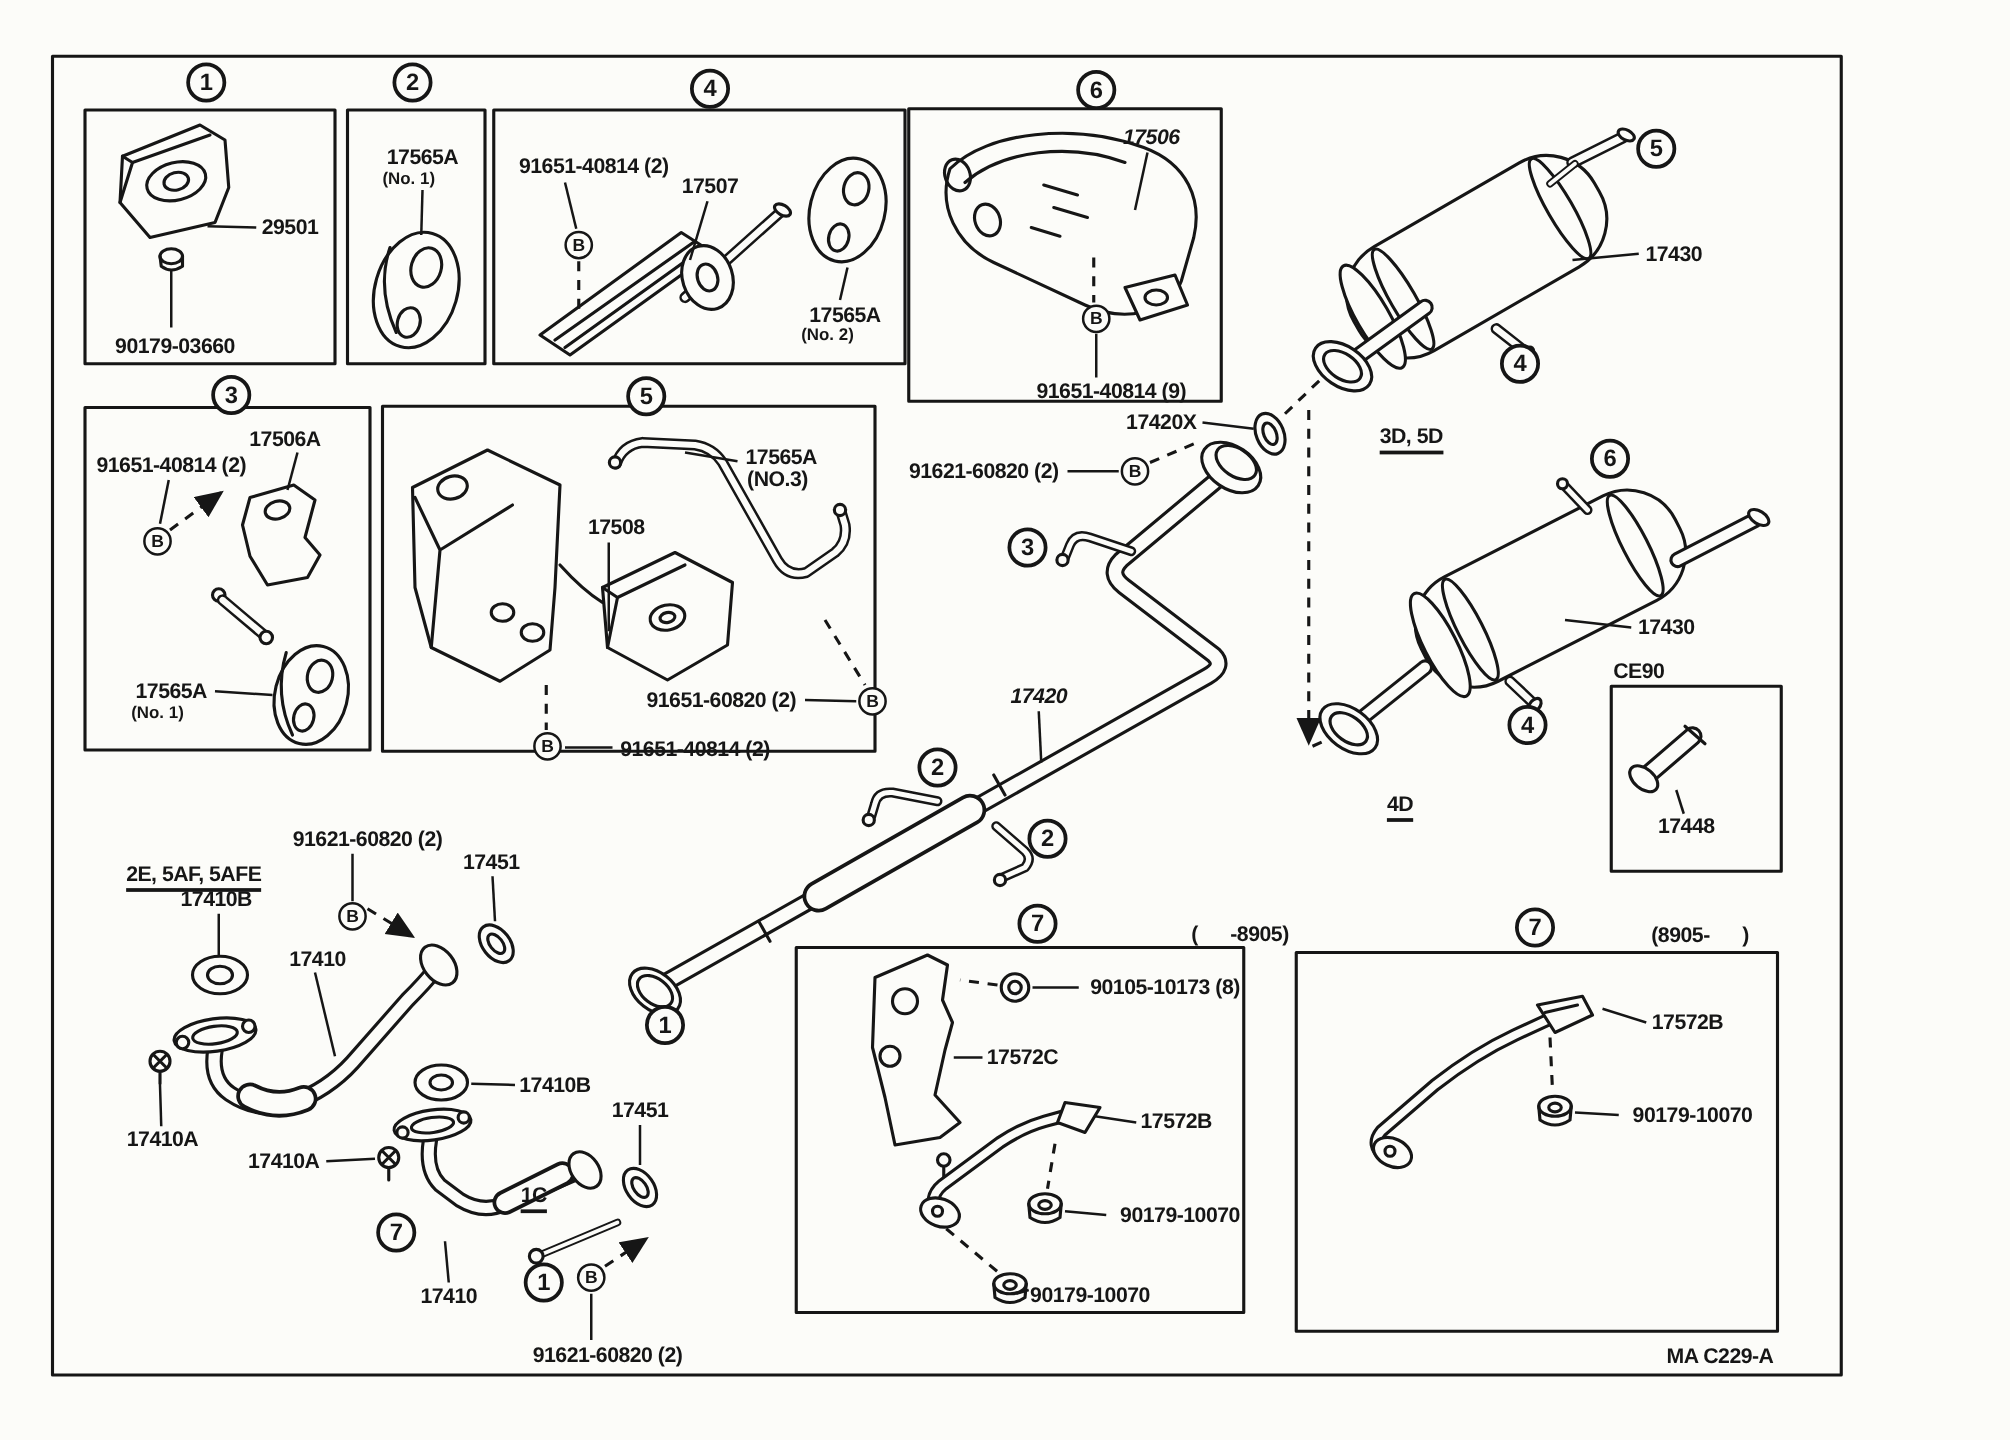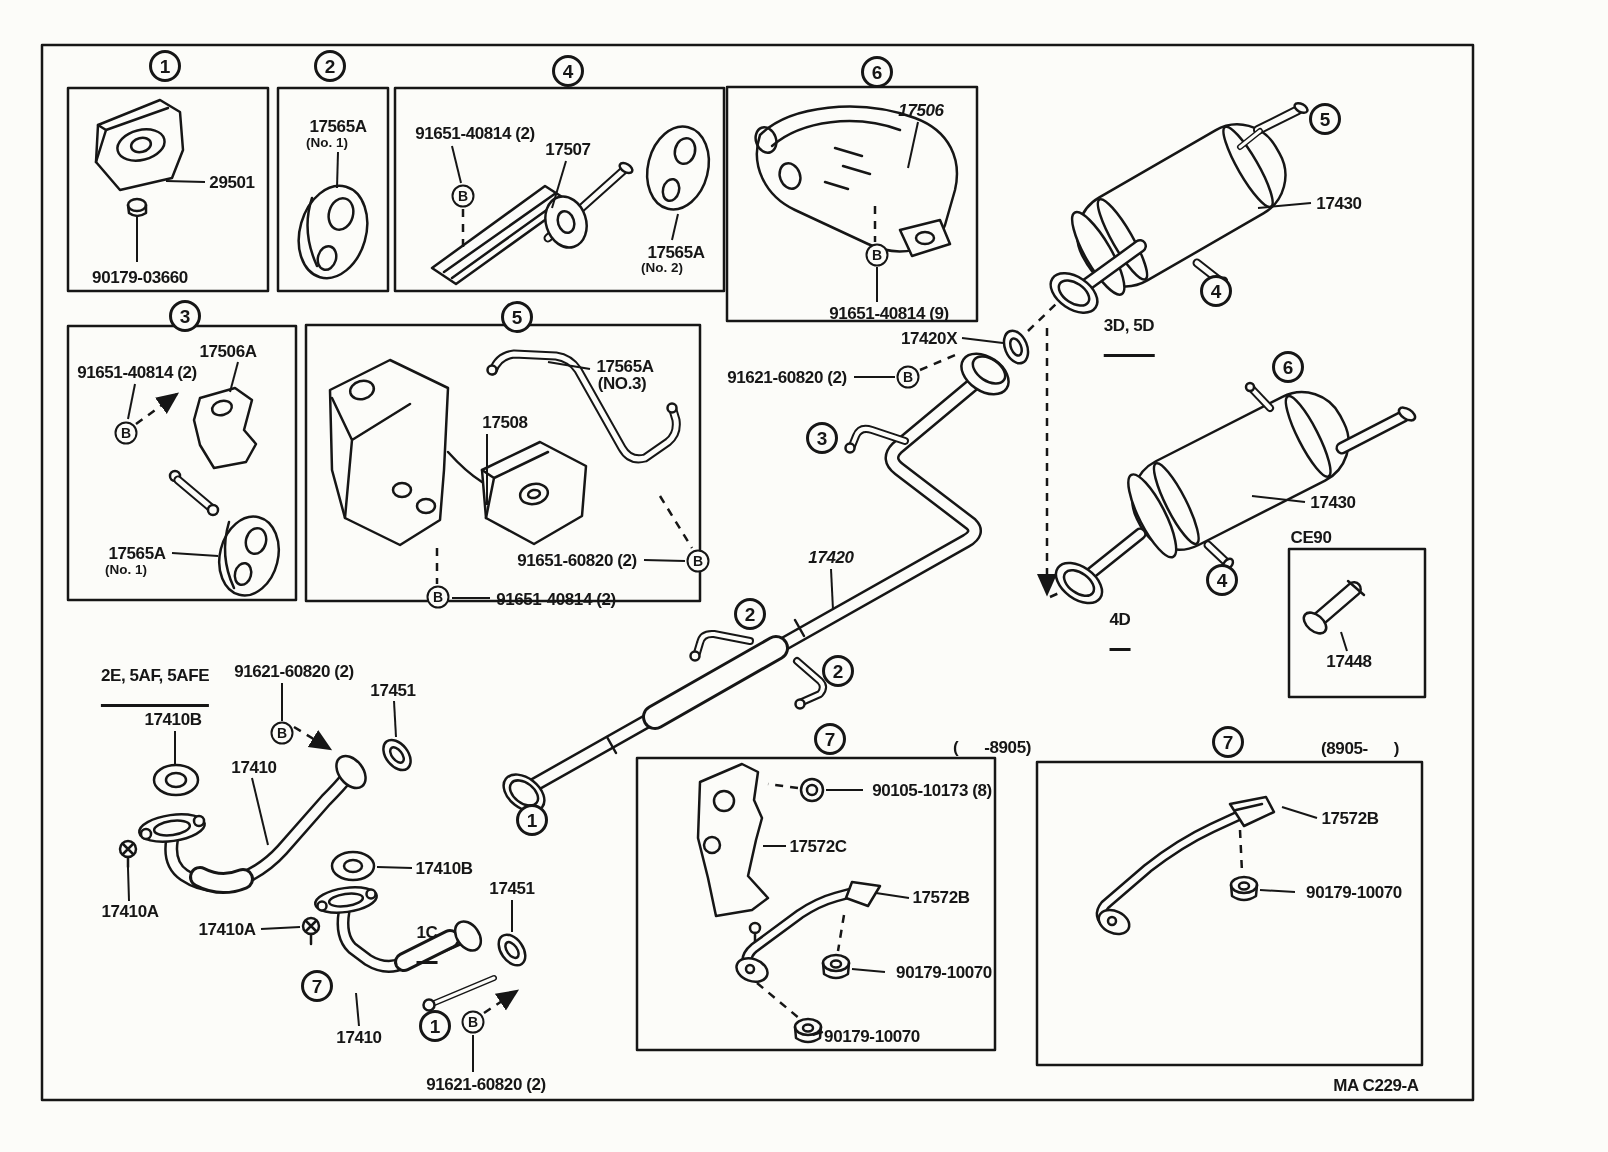--- a/index.html
+++ b/index.html
@@ -9,21 +9,21 @@
   svg { position:absolute; left:0; top:0; }
   .ink  { fill:none; stroke:var(--ink); stroke-width:2.5; stroke-linejoin:round; stroke-linecap:round; }
   .pf   { fill:var(--paper); stroke:var(--ink); stroke-width:2.5; stroke-linejoin:round; }
   .ld   { fill:none; stroke:var(--ink); stroke-width:2; }
   .dsh  { fill:none; stroke:var(--ink); stroke-width:2.5; stroke-dasharray:8 7; }
   .to   { fill:none; stroke:var(--ink); stroke-linecap:round; stroke-linejoin:round; }
   .ti   { fill:none; stroke:var(--paper); stroke-linecap:round; stroke-linejoin:round; }
   .lbl  { position:absolute; transform:translate(-50%,-50%); color:var(--ink);
           font-weight:700; font-size:17px; line-height:1; letter-spacing:-0.4px; white-space:pre; }
   .lbl.sm { font-size:13.5px; letter-spacing:0; }
-  .lbl.u  { border-bottom:3px solid var(--ink); padding-bottom:20px; }
+  .lbl.u  { border-bottom:3px solid var(--ink); padding-bottom:3px;margin-top:15px; }
   .co   { position:absolute; transform:translate(-50%,-50%); box-sizing:border-box;
           width:32px; height:32px; border:3px solid var(--ink); border-radius:50%;
           background:var(--paper); text-align:center; color:var(--ink);
           font-weight:700; font-size:19px; line-height:27px; }
   .co.b { width:23px; height:23px; border-width:2.5px; font-size:14px; line-height:18px; }
 </style>
 </head>
 <body>
 
 <div id="stage">
@@ -342,21 +342,21 @@
       <div class="lbl" style="left: 929px; top: 338px;">17420X</div>
       <div class="lbl" style="left: 1339px; top: 203px;">17430</div>
       <div class="lbl u" style="left: 1129px; top: 337px;">3D, 5D</div>
       <div class="lbl" style="left: 787px; top: 377px;">91621-60820 (2)</div>
       <div class="lbl" style="left: 228px; top: 351px;">17506A</div>
       <div class="lbl" style="left: 137px; top: 372px;">91651-40814 (2)</div>
       <div class="lbl" style="left: 137px; top: 553px;">17565A</div>
       <div class="lbl sm" style="left: 126px; top: 570px;">(No. 1)</div>
       <div class="lbl" style="left: 625px; top: 366px;">17565A</div>
       <div class="lbl" style="left: 622px; top: 383px;">(NO.3)</div>
-      <div class="lbl" style="left: 505px; top: 422px;">17508</div>
+      <div class="lbl" style="left: 493px; top: 422px;">17508</div>
       <div class="lbl" style="left: 577px; top: 560px;">91651-60820 (2)</div>
       <div class="lbl" style="left: 556px; top: 599px;">91651-40814 (2)</div>
       <div class="lbl" style="left: 831px; top: 557px; font-style: italic;">17420</div>
       <div class="lbl" style="left: 1333px; top: 502px;">17430</div>
       <div class="lbl u" style="left: 1120px; top: 631px;">4D</div>
       <div class="lbl" style="left: 1311px; top: 537px;">CE90</div>
       <div class="lbl" style="left: 1349px; top: 661px;">17448</div>
       <div class="lbl u" style="left: 155px; top: 687px;">2E, 5AF, 5AFE</div>
       <div class="lbl" style="left: 294px; top: 671px;">91621-60820 (2)</div>
       <div class="lbl" style="left: 393px; top: 690px;">17451</div>

